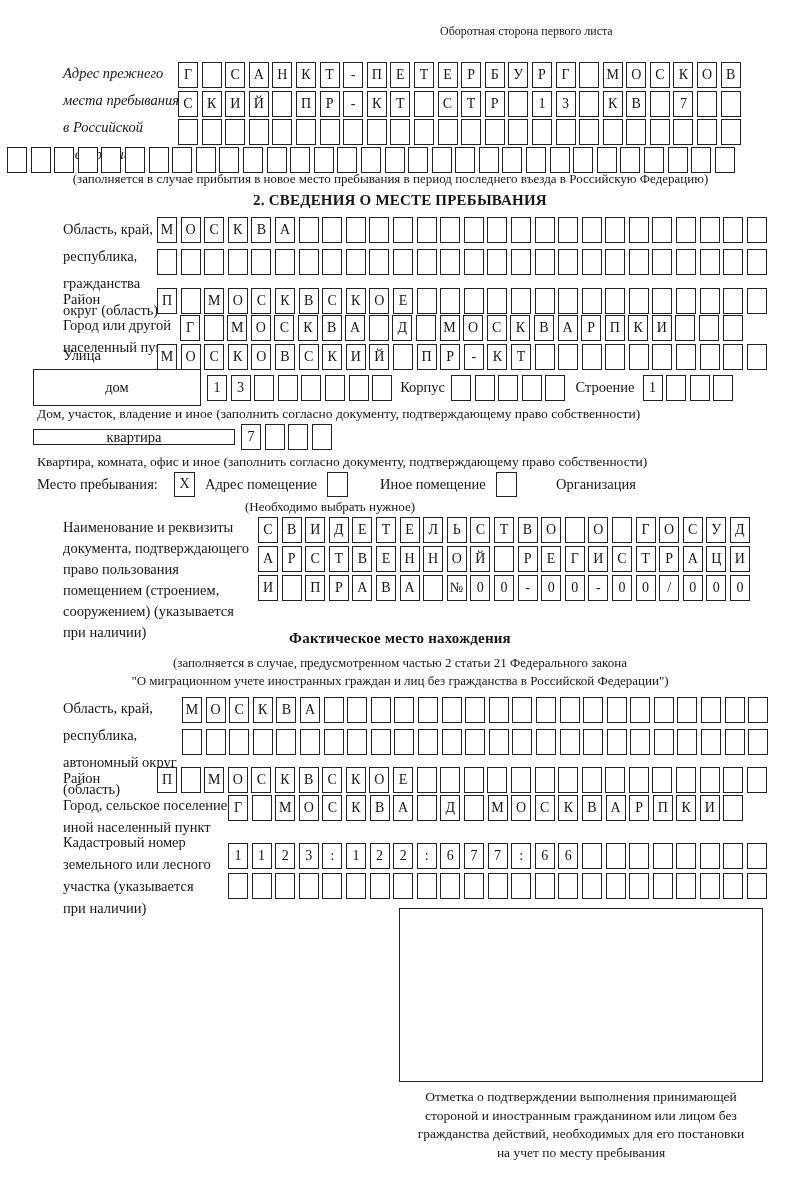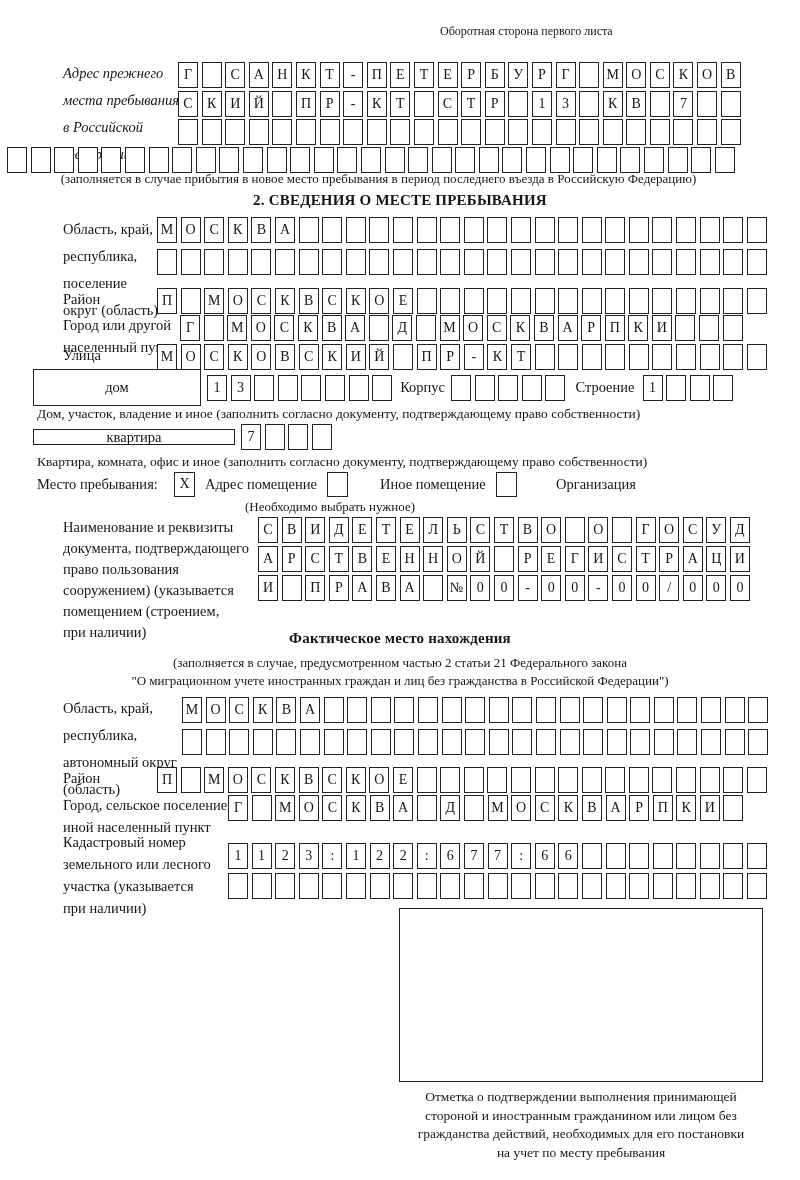--- a/index.html
+++ b/index.html
@@ -142,28 +142,28 @@
       <span class="cell"></span>
       <span class="cell"></span>
       <span class="cell"></span>
       <span class="cell"></span>
       <span class="cell"></span>
       <span class="cell"></span>
       <span class="cell"></span>
       <span class="cell"></span>
       <span class="cell"></span>
     </div>
-  <div class="abs note" style="left:0;top:171px;width:757px;">(заполняется в случае прибытия в новое место пребывания в период последнего въезда в Российскую Федерацию)</div>
+  <div class="abs note" style="left:12px;top:171px;width:757px;">(заполняется в случае прибытия в новое место пребывания в период последнего въезда в Российскую Федерацию)</div>
 
   <div class="abs title" style="left:0;top:192px;width:800px;">2. СВЕДЕНИЯ О МЕСТЕ ПРЕБЫВАНИЯ</div>
 
   <div class="abs lbl" style="left:63px;top:216px;">
       <div>Область, край,</div>
       <div>республика,</div>
-      <div>поселение</div>
+      <div>гражданства</div>
       <div>округ (область)</div>
     </div>
   <div class="cellrow" style="left:157px;top:217px;">
       <span class="cell">М</span>
       <span class="cell">О</span>
       <span class="cell">С</span>
       <span class="cell">К</span>
       <span class="cell">В</span>
       <span class="cell">А</span>
       <span class="cell"></span>
@@ -356,22 +356,22 @@
     <span class="inline-lbl abs" style="left:380px;">Иное помещение</span>
     <span class="chk abs" style="left:496px;"></span>
     <span class="inline-lbl abs" style="left:556px;">Организация</span>
   </div>
   <div class="abs note" style="left:165px;top:499px;width:330px;">(Необходимо выбрать нужное)</div>
 
   <div class="abs lbl-doc" style="left:63px;top:517px;">
       <div>Наименование и реквизиты</div>
       <div>документа, подтверждающего</div>
       <div>право пользования</div>
+      <div>помещением (строением,</div>
       <div>сооружением) (указывается</div>
-      <div>помещением (строением,</div>
       <div>при наличии)</div>
     </div>
   <div class="cellrow" style="left:258px;top:517px;">
       <span class="cell">С</span>
       <span class="cell">В</span>
       <span class="cell">И</span>
       <span class="cell">Д</span>
       <span class="cell">Е</span>
       <span class="cell">Т</span>
       <span class="cell">Е</span>

